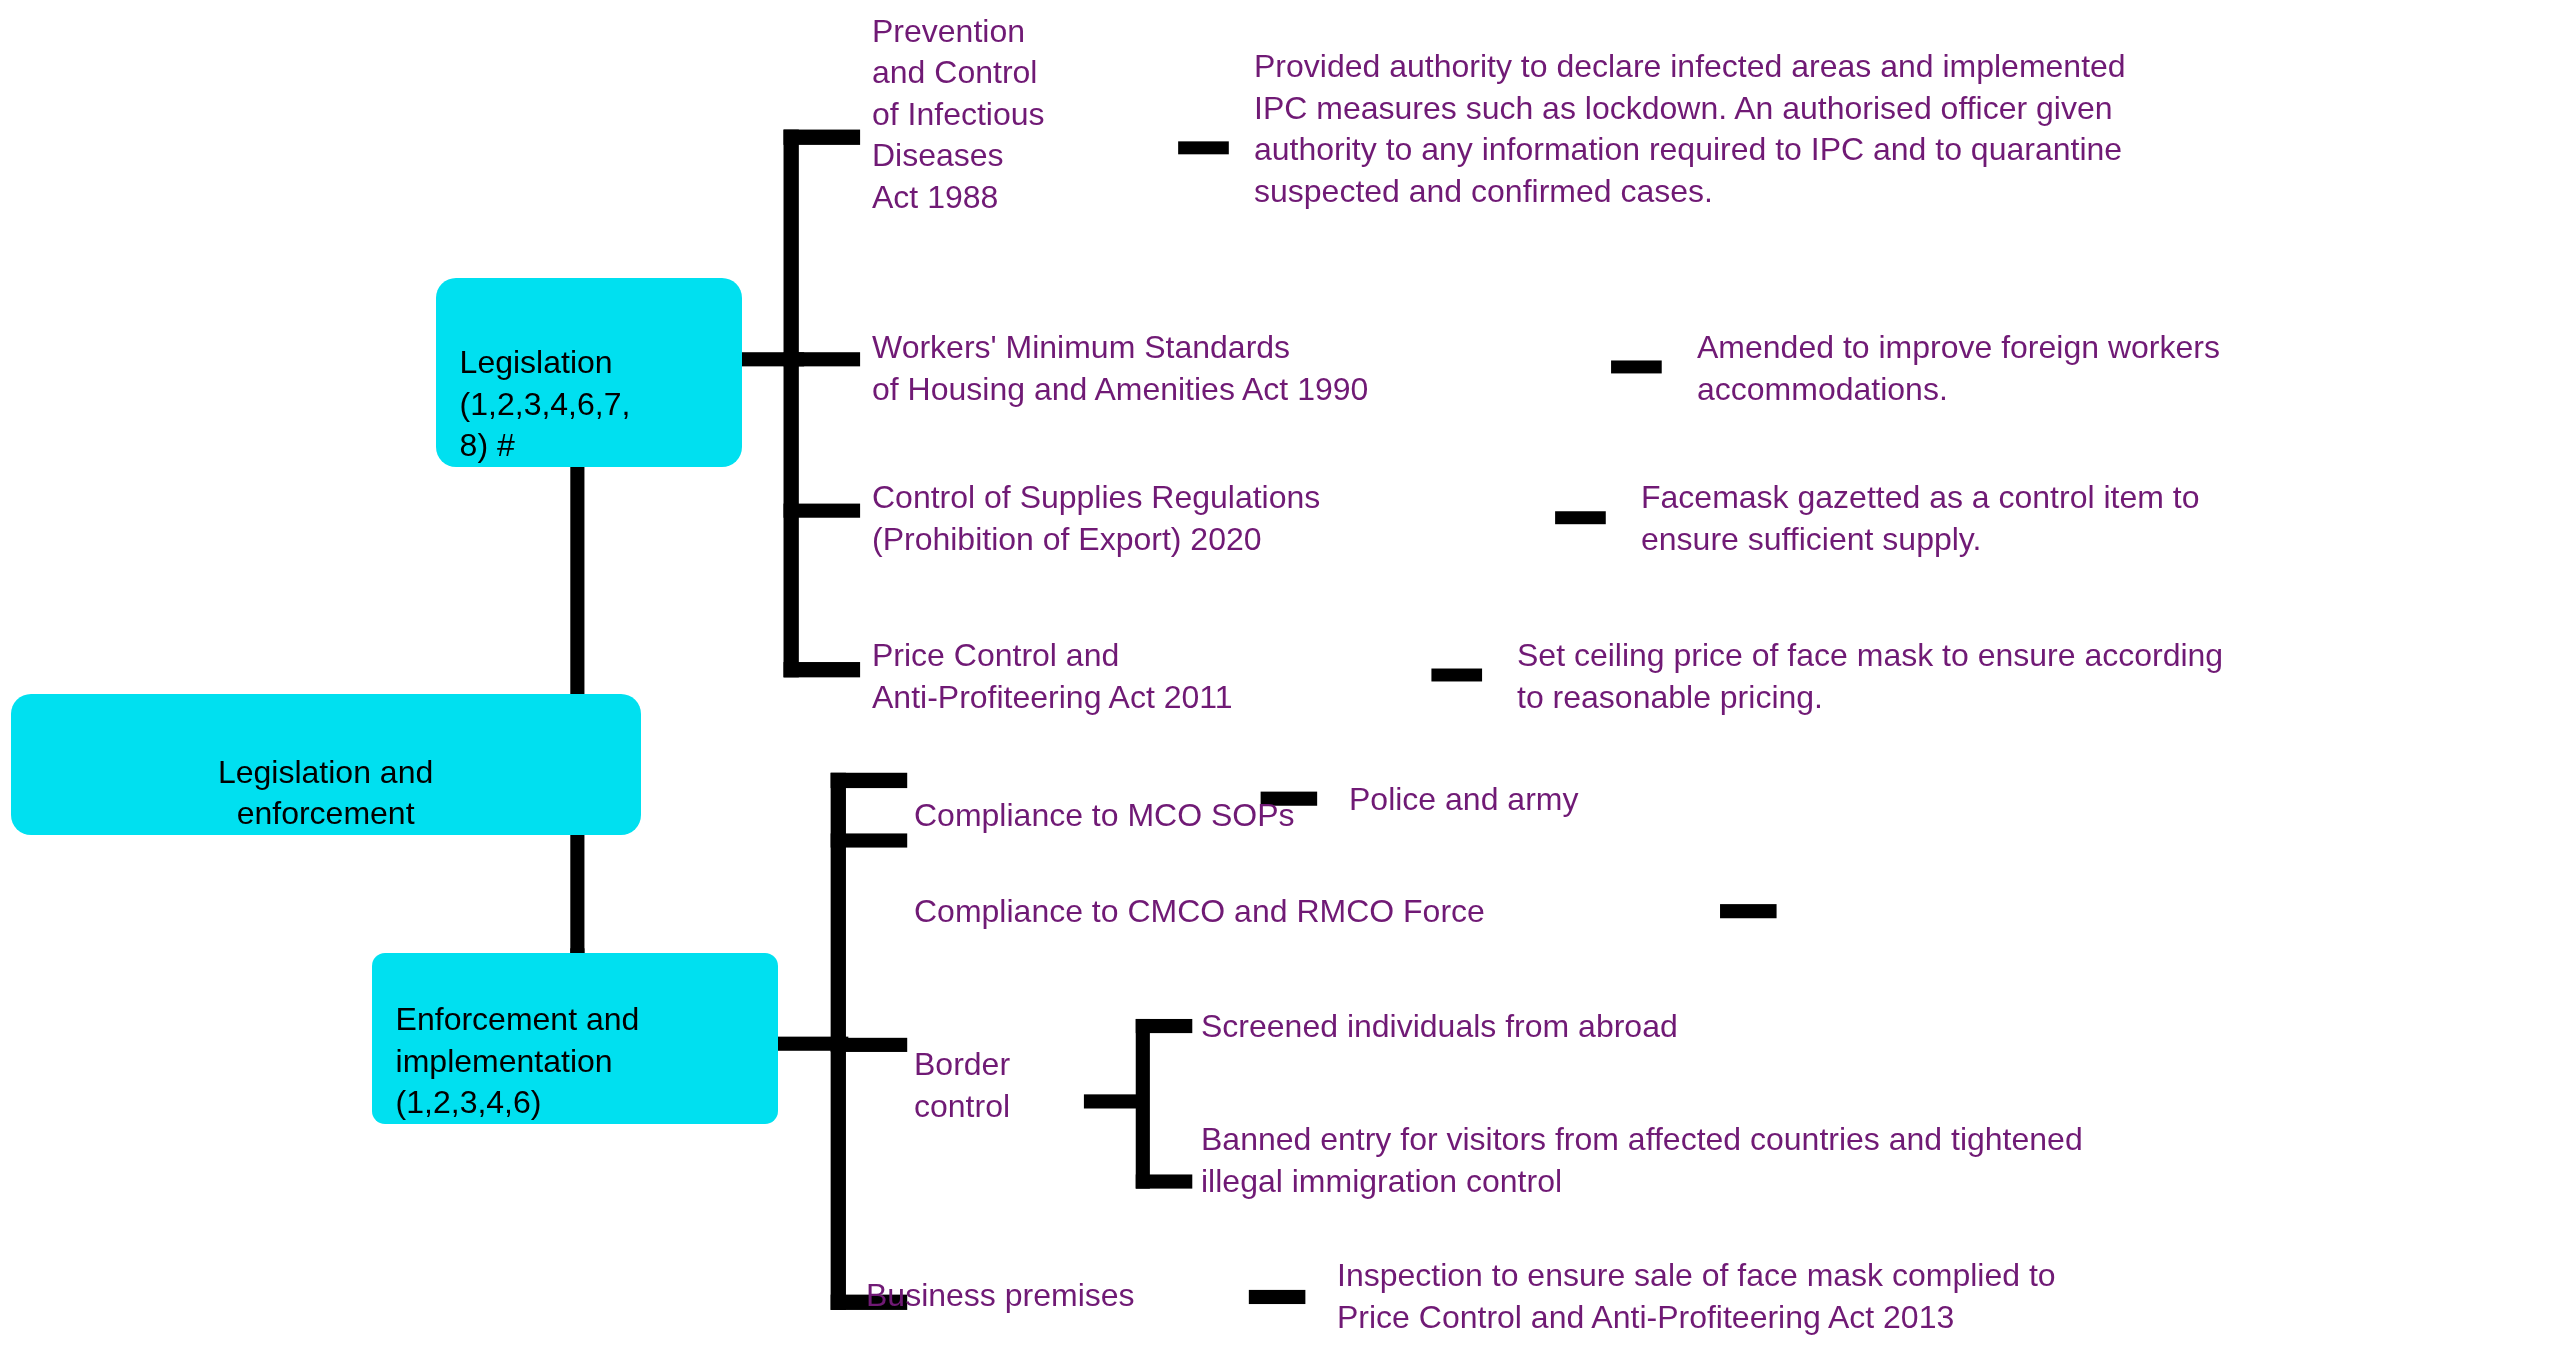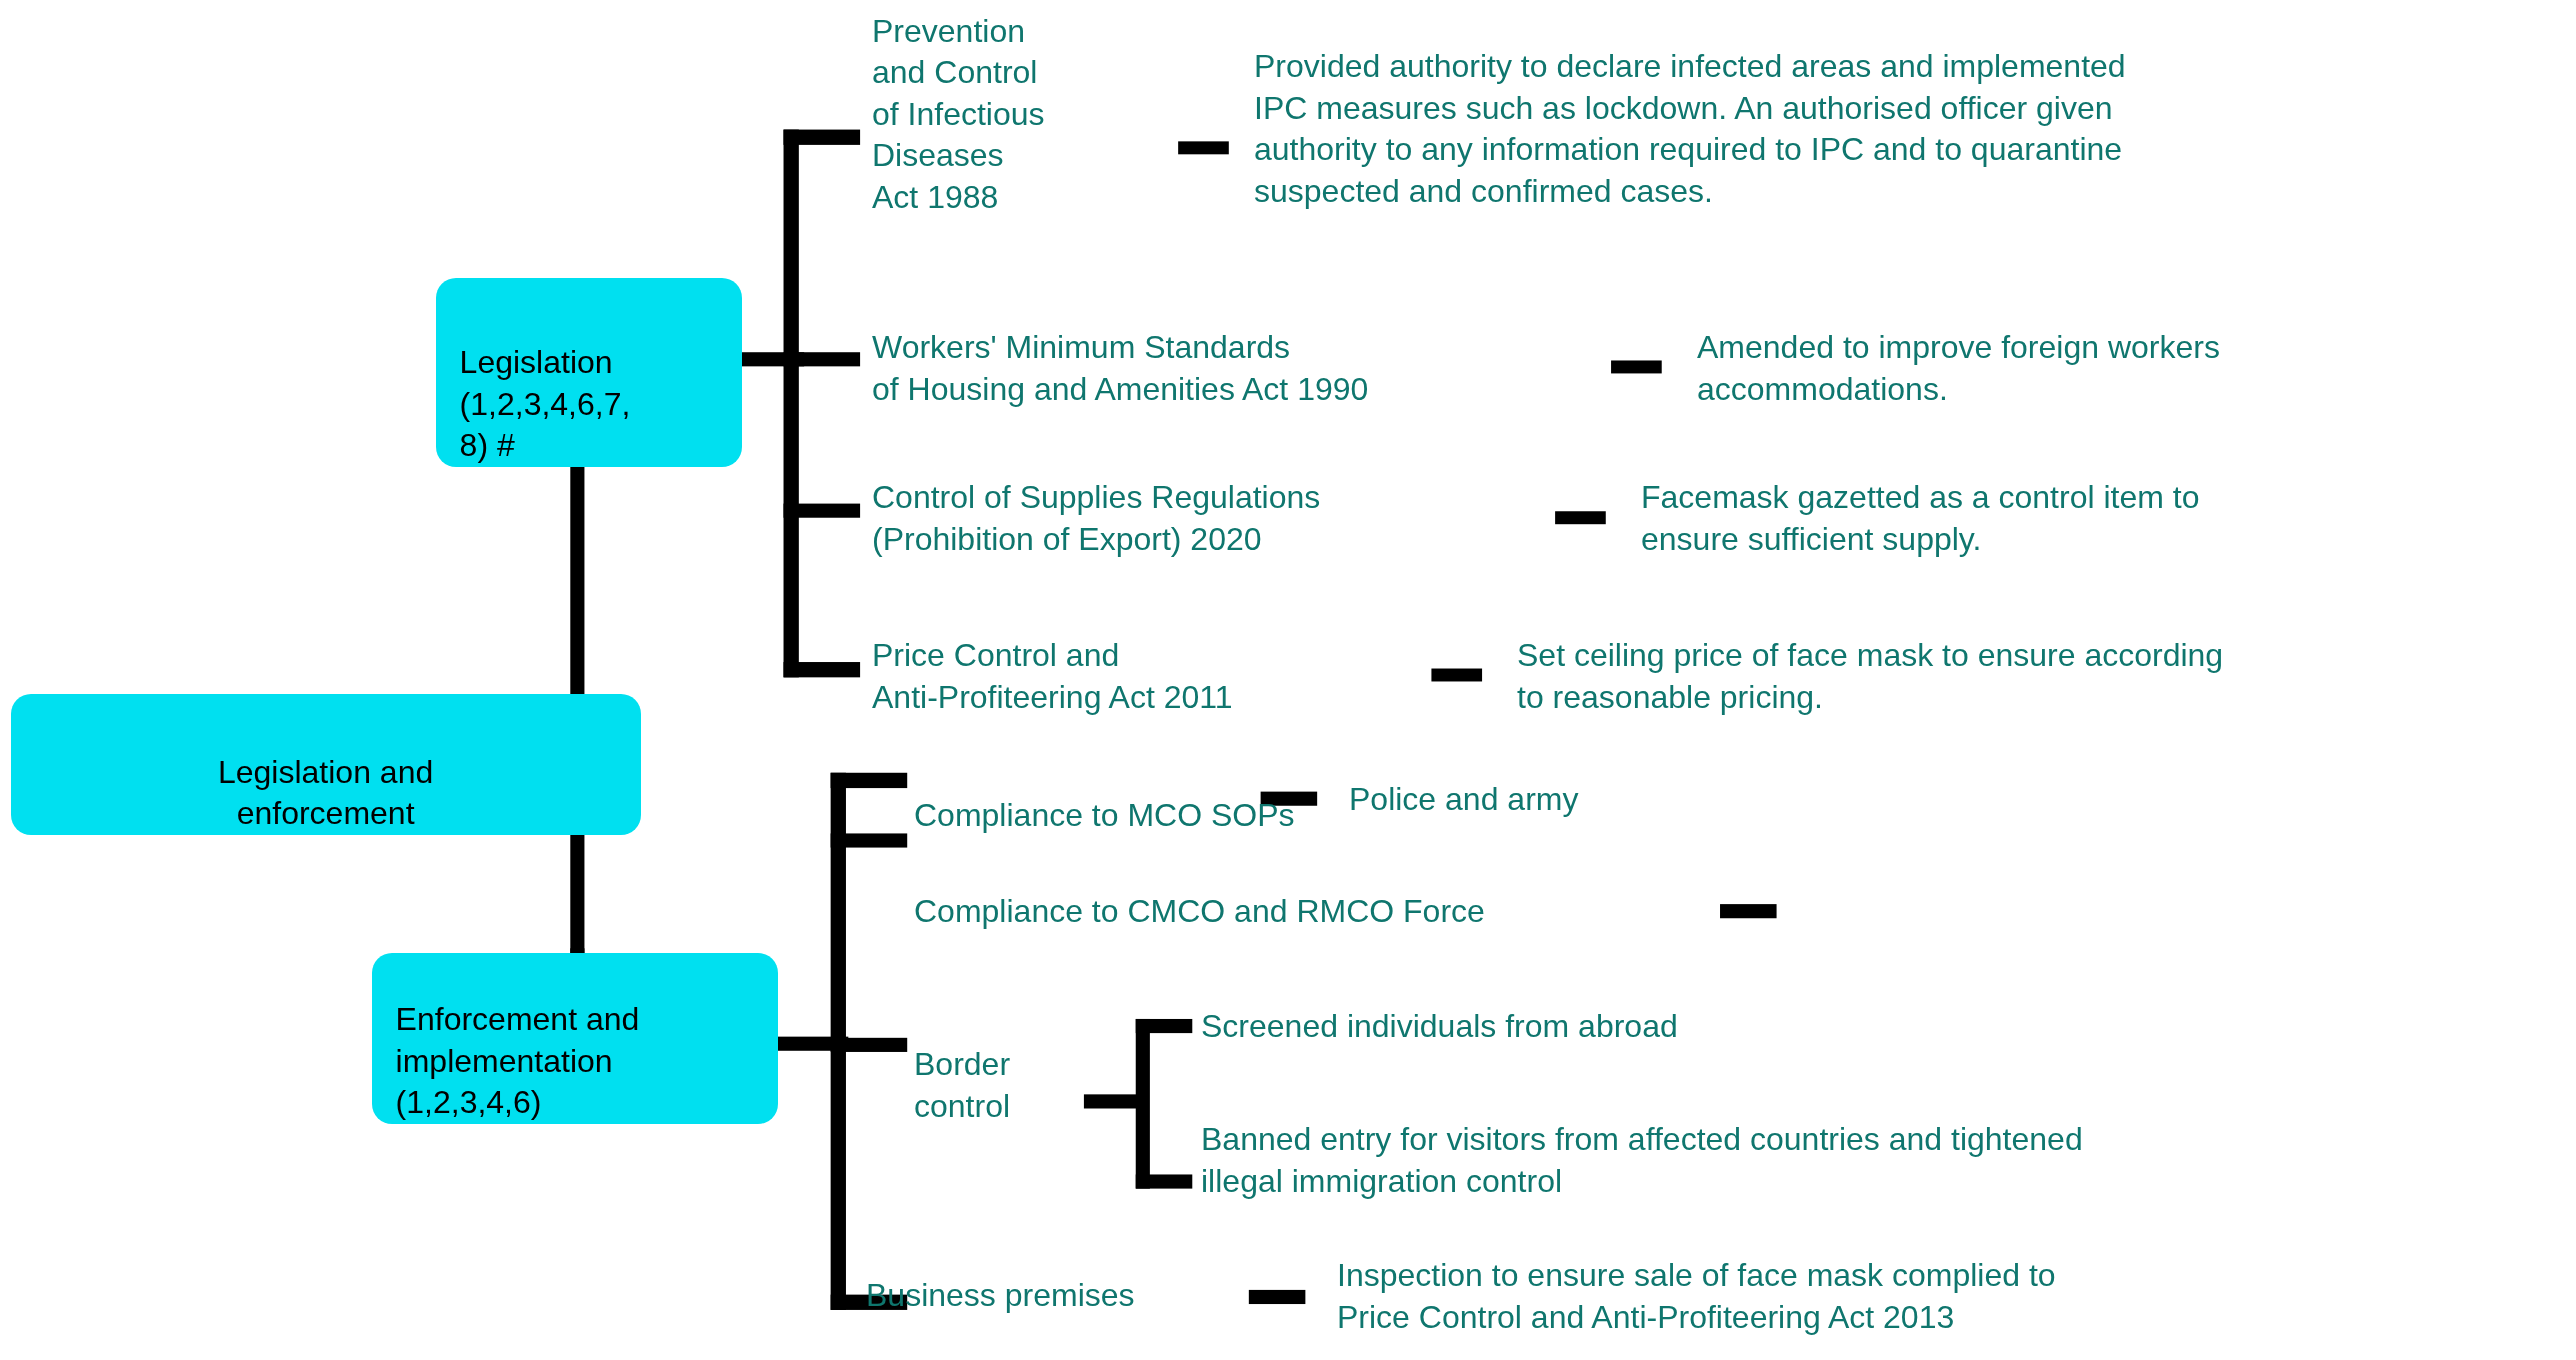--- a/index.html
+++ b/index.html
@@ -44,21 +44,21 @@
     padding: 0 10.6px;
     white-space: pre-line;
   }
   .node.left-align .lbl {
     text-align: left;
     width: 100%;
     padding-left: 23.6px;
   }
   .txt {
     position: absolute;
-    color: #0f766e;
+    color: #701a75;
     font-size: 32px;
     line-height: 1.30;
     white-space: pre-line;
     z-index: 2;
   }
   .txt.lead {
     
   }
   .txt.detail {
     
@@ -124,21 +124,21 @@
     <span class="lbl">Legislation and
 enforcement</span>
   </div>
 
   <div class="node left-align" style="left: 436px; top: 278px; width: 306px; height: 189px; --node-fill: #00E0F0;">
     <span class="lbl">Legislation
 (1,2,3,4,6,7,
 8) #</span>
   </div>
 
-  <div class="node left-align" style="left: 372px; top: 953px; width: 406px; height: 171px; --node-fill: #00E0F0;">
+  <div class="node left-align" style="left: 372px; top: 953px; width: 406px; height: 171px; border-radius: 13px; --node-fill: #00E0F0;">
     <span class="lbl">Enforcement and
 implementation
 (1,2,3,4,6)</span>
   </div>
 
   <div class="txt lead" style="left:872px; top:10.6px;">Prevention
 and Control
 of Infectious
 Diseases
 Act 1988</div>

